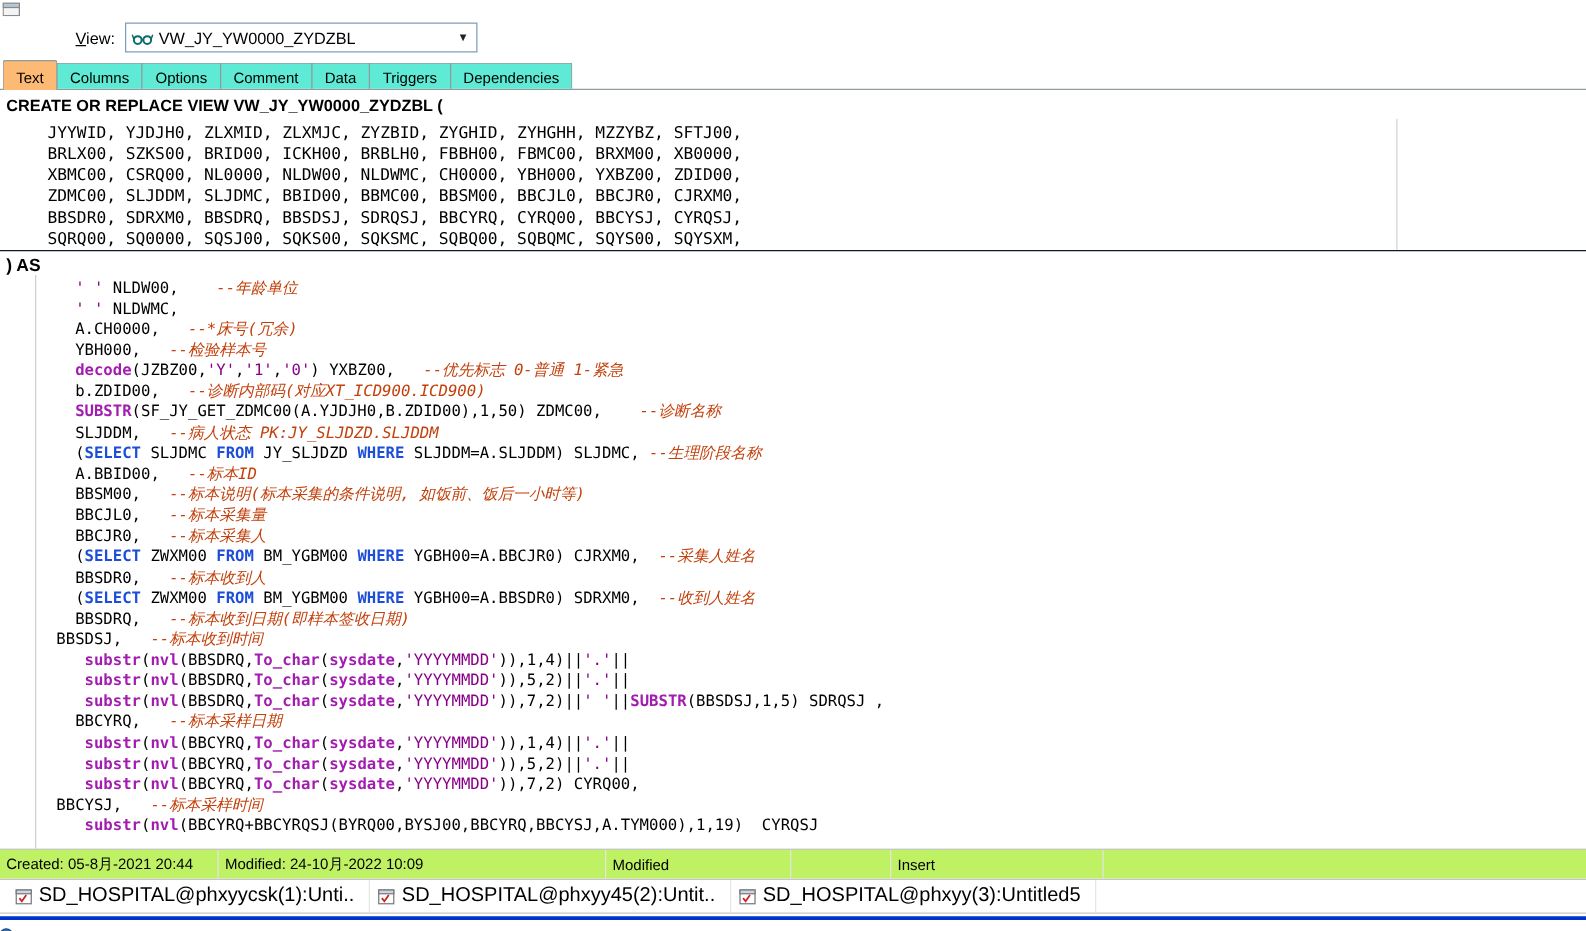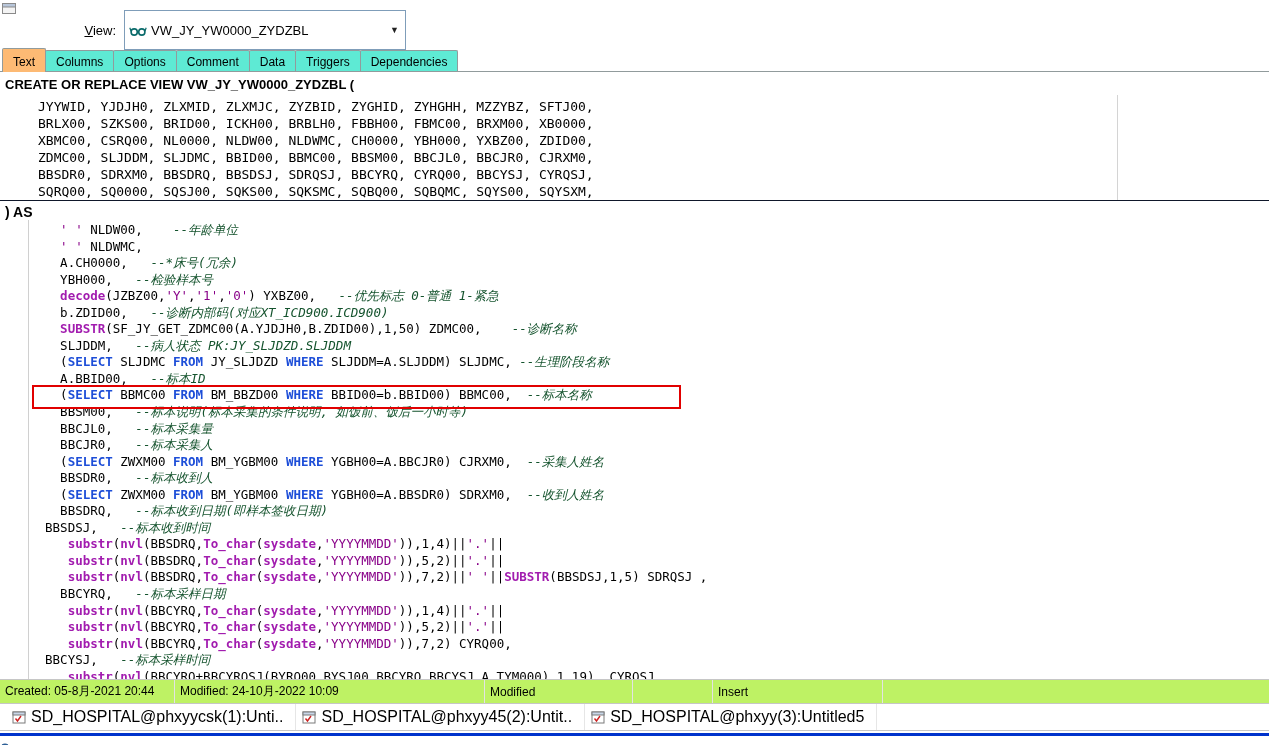--- a/index.html
+++ b/index.html
@@ -6,25 +6,25 @@
   html,body { background:#fff; }
   body {
     width:1269px; height:745px; overflow:hidden; position:relative;
     font-family:"Liberation Sans", sans-serif; color:#000;
   }
   
   .top-frag { height:12px; position:relative; }
   .top-frag .frag-icon { position:absolute; left:2px; top:0; }
 
   
-  .view-row { height:36px; display:flex; align-items:center;padding-left:24px; }
+  .view-row { height:36px; display:flex; align-items:center; }
   .view-label { width:100px; text-align:right; padding-right:8px; font-size:13px; display:block; }
   .view-label::first-letter { text-decoration:underline; }
   .combo {
-    width:282px; height:40px; border:1px solid #7f9db9; background:#fff;
+    width:282px; height:24px; border:1px solid #7f9db9; background:#fff;
     display:flex; align-items:center; padding:0 3px 0 4px;
   }
   .combo .view-ic { width:18px; height:15px; flex:0 0 auto; }
   .combo .txt { flex:1; font-size:13px; margin-left:4px; white-space:nowrap; overflow:hidden; }
   .combo .arrow { width:15px; text-align:center; font-size:9px; color:#222; }
 
   
   .tab-strip { height:24px; display:flex; align-items:flex-end; border-bottom:1px solid #919b9c; padding-left:2px; background:#fff; }
   .tab {
     font-size:12px; padding:4px 10px 3px; height:21px;
@@ -53,21 +53,21 @@
     height:459px; position:relative; padding:2px 0 0 30px; overflow:hidden;
     font-family:"DejaVu Sans Mono","Liberation Mono",monospace;
     font-size:12.5px; line-height:16.55px;
   }
   .gutter-line { position:absolute; left:28px; top:0; bottom:0; width:1px; background:#d0d0d0; }
   .cl { white-space:pre; }
   .cl .p { color:#000; }
   .cl .k { color:#1d4ed8; font-weight:bold; }
   .cl .f { color:#a21caf; font-weight:bold; }
   .cl .s { color:#880088; }
-  .cl .c { color:#14532d; font-style:italic; }
+  .cl .c { color:#c2410c; font-style:italic; }
   .cl.hl { position:relative; }
   .cl.hl::after {
     content:""; position:absolute; left:2px; top:-2px; width:645px; height:20px;
     border:2px solid #e10000; pointer-events:none;
   }
 
   
   .status-bar { height:24px; border-top:1px solid #c6c6c6; display:flex; align-items:stretch; font-size:12px; background:#bef264;justify-content:center; }
   .sb-cell { display:flex; align-items:center; padding-left:5px; border-right:1px solid #e3e3e3; white-space:nowrap; overflow:hidden; }
   .sb1 { width:175px; } .sb2 { width:310px; } .sb3 { width:148px; }
@@ -139,21 +139,20 @@
 <div class="cl"><span class="p">    </span><span class="s">' '</span><span class="p"> NLDW00,    </span><span class="c">--年龄单位</span></div>
     <div class="cl"><span class="p">    </span><span class="s">' '</span><span class="p"> NLDWMC,</span></div>
     <div class="cl"><span class="p">    A.CH0000,   </span><span class="c">--*床号(冗余)</span></div>
     <div class="cl"><span class="p">    YBH000,   </span><span class="c">--检验样本号</span></div>
     <div class="cl"><span class="p">    </span><span class="f">decode</span><span class="p">(JZBZ00,</span><span class="s">'Y'</span><span class="p">,</span><span class="s">'1'</span><span class="p">,</span><span class="s">'0'</span><span class="p">) YXBZ00,   </span><span class="c">--优先标志 0-普通 1-紧急</span></div>
     <div class="cl"><span class="p">    b.ZDID00,   </span><span class="c">--诊断内部码(对应XT_ICD900.ICD900)</span></div>
     <div class="cl"><span class="p">    </span><span class="f">SUBSTR</span><span class="p">(SF_JY_GET_ZDMC00(A.YJDJH0,B.ZDID00),1,50) ZDMC00,    </span><span class="c">--诊断名称</span></div>
     <div class="cl"><span class="p">    SLJDDM,   </span><span class="c">--病人状态 PK:JY_SLJDZD.SLJDDM</span></div>
     <div class="cl"><span class="p">    (</span><span class="k">SELECT</span><span class="p"> SLJDMC </span><span class="k">FROM</span><span class="p"> JY_SLJDZD </span><span class="k">WHERE</span><span class="p"> SLJDDM=A.SLJDDM) SLJDMC, </span><span class="c">--生理阶段名称</span></div>
     <div class="cl"><span class="p">    A.BBID00,   </span><span class="c">--标本ID</span></div>
-    <div class="cl hl"><span class="p">    (</span><span class="k">SELECT</span><span class="p"> BBMC00 </span><span class="k">FROM</span><span class="p"> BM_BBZD00 </span><span class="k">WHERE</span><span class="p"> BBID00=b.BBID00) BBMC00,  </span><span class="c">--标本名称</span></div>
     <div class="cl"><span class="p">    BBSM00,   </span><span class="c">--标本说明(标本采集的条件说明, 如饭前、饭后一小时等)</span></div>
     <div class="cl"><span class="p">    BBCJL0,   </span><span class="c">--标本采集量</span></div>
     <div class="cl"><span class="p">    BBCJR0,   </span><span class="c">--标本采集人</span></div>
     <div class="cl"><span class="p">    (</span><span class="k">SELECT</span><span class="p"> ZWXM00 </span><span class="k">FROM</span><span class="p"> BM_YGBM00 </span><span class="k">WHERE</span><span class="p"> YGBH00=A.BBCJR0) CJRXM0,  </span><span class="c">--采集人姓名</span></div>
     <div class="cl"><span class="p">    BBSDR0,   </span><span class="c">--标本收到人</span></div>
     <div class="cl"><span class="p">    (</span><span class="k">SELECT</span><span class="p"> ZWXM00 </span><span class="k">FROM</span><span class="p"> BM_YGBM00 </span><span class="k">WHERE</span><span class="p"> YGBH00=A.BBSDR0) SDRXM0,  </span><span class="c">--收到人姓名</span></div>
     <div class="cl"><span class="p">    BBSDRQ,   </span><span class="c">--标本收到日期(即样本签收日期)</span></div>
     <div class="cl"><span class="p">  BBSDSJ,   </span><span class="c">--标本收到时间</span></div>
     <div class="cl"><span class="p">     </span><span class="f">substr</span><span class="p">(</span><span class="f">nvl</span><span class="p">(BBSDRQ,</span><span class="f">To_char</span><span class="p">(</span><span class="f">sysdate</span><span class="p">,</span><span class="s">'YYYYMMDD'</span><span class="p">)),1,4)||</span><span class="s">'.'</span><span class="p">||</span></div>
     <div class="cl"><span class="p">     </span><span class="f">substr</span><span class="p">(</span><span class="f">nvl</span><span class="p">(BBSDRQ,</span><span class="f">To_char</span><span class="p">(</span><span class="f">sysdate</span><span class="p">,</span><span class="s">'YYYYMMDD'</span><span class="p">)),5,2)||</span><span class="s">'.'</span><span class="p">||</span></div>

